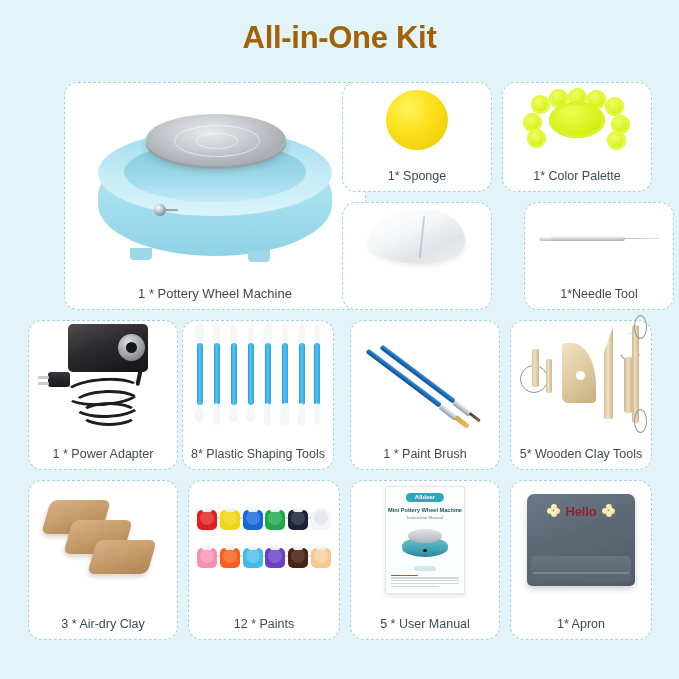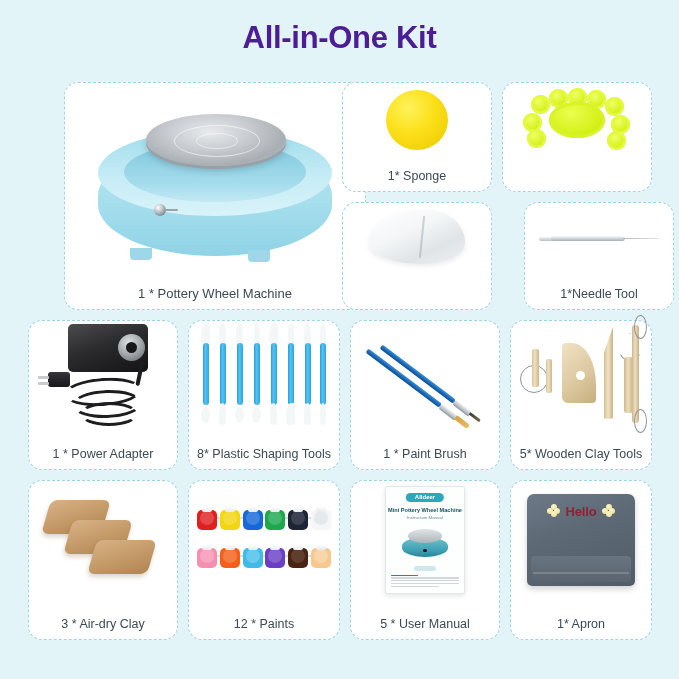--- a/index.html
+++ b/index.html
@@ -6,21 +6,21 @@
   body{
     width:679px;height:679px;overflow:hidden;
     background:#e3f4f9;
     font-family:"Liberation Sans","DejaVu Sans",sans-serif;
   }
   .page{position:relative;width:679px;height:679px;}
 
   .title{
     position:absolute;left:0;top:20px;width:679px;
     text-align:center;
-    font-size:31px;font-weight:bold;color:#4c1d95;
+    font-size:31px;font-weight:bold;color:#a16207;
     letter-spacing:-0.3px;
   }
 
   .grid{position:absolute;left:28px;top:82px;width:624px;}
 
   .cell{
     position:absolute;
     background:#ffffff;
     border:1.6px dashed #9ed3e6;
     border-radius:14px;
@@ -34,21 +34,21 @@
   }
   .cap-lg{font-size:13px;}
 
   
   .c-wheel  {left:0;   top:0;   width:302px;height:228px;margin-left:36px;}
   .c-sponge {left:314px;top:0;   width:150px;height:110px;}
   .c-palette{left:474px;top:0;   width:150px;height:110px;}
   .c-scraper{left:314px;top:120px;width:150px;height:108px;}
   .c-needle {left:496px;top:120px;width:150px;height:108px;}
   .c-adapter{left:0;    top:238px;width:150px;height:150px;}
-  .c-plastic{left:160px;top:238px;width:152px;height:150px;}
+  .c-plastic{left:154px;top:238px;width:152px;height:150px;}
   .c-brush  {left:322px;top:238px;width:150px;height:150px;}
   .c-wooden {left:482px;top:238px;width:142px;height:150px;}
   .c-clay   {left:0;    top:398px;width:150px;height:160px;}
   .c-paints {left:160px;top:398px;width:152px;height:160px;}
   .c-manual {left:322px;top:398px;width:150px;height:160px;}
   .c-apron  {left:482px;top:398px;width:142px;height:160px;}
 
   
   .wheel-wrap{position:absolute;left:50%;top:52%;transform:translate(-50%,-50%);width:250px;height:160px;}
   .wheel-body{
@@ -381,20 +381,21 @@
           <div class="pal-well" style="left:45px;top:-1px;"></div>
           <div class="pal-well" style="left:64px;top:1px;"></div>
           <div class="pal-well" style="left:82px;top:8px;"></div>
           <div class="pal-well" style="left:0px;top:24px;"></div>
           <div class="pal-well" style="left:4px;top:40px;"></div>
           <div class="pal-well" style="left:88px;top:26px;"></div>
           <div class="pal-well" style="left:84px;top:42px;"></div>
           <div class="pal-center"></div>
         </div>
       </div>
+      <div class="caption">1* Color Palette</div>
     </div>
 
     <div class="cell c-scraper">
       <div class="art">
         <div class="scraper"></div>
       </div>
     </div>
 
     <div class="cell c-needle">
       <div class="art">

